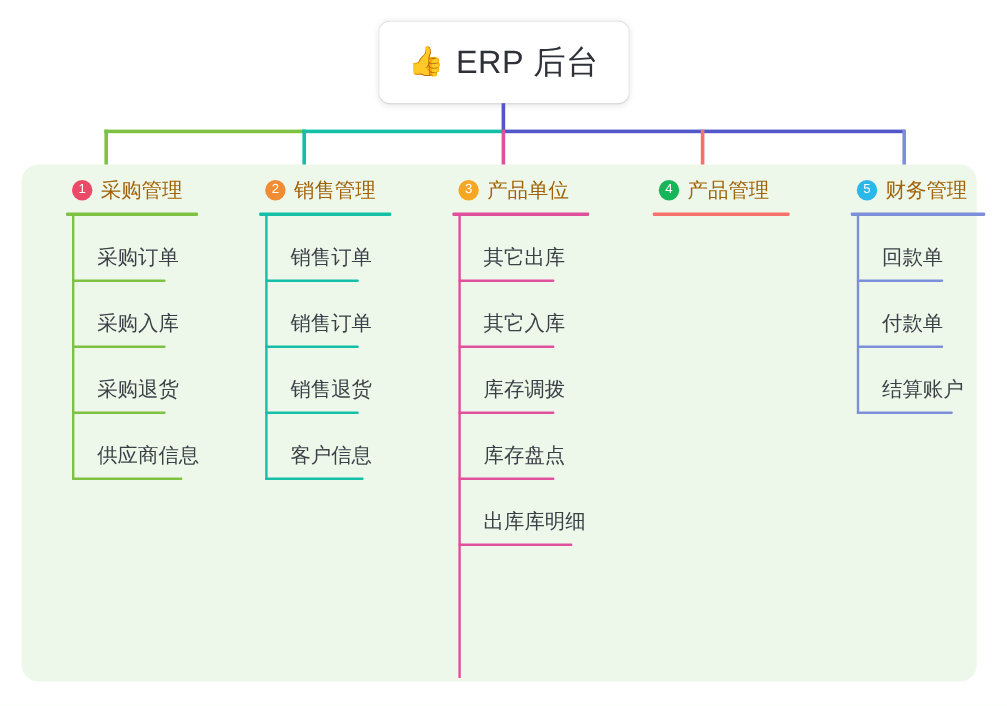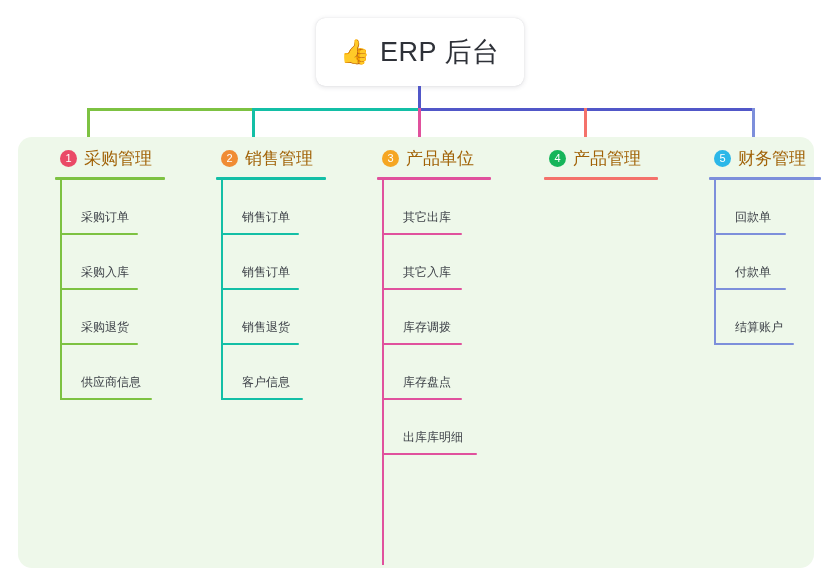--- a/index.html
+++ b/index.html
@@ -121,21 +121,21 @@
   .leaf {
     position: relative;
     height: 55px;
     box-sizing: border-box;
     padding-left: 21px;
   }
   .leaf-text {
     position: absolute;
     left: 21px;
     bottom: 9px;
-    font-size: 12px;
+    font-size: 17px;
     color: #3b3f46;
     white-space: nowrap;
   }
   .leaf-rule {
     position: absolute;
     left: 0;
     bottom: 0;
     height: 2px;
     border-radius: 1px;
   }

